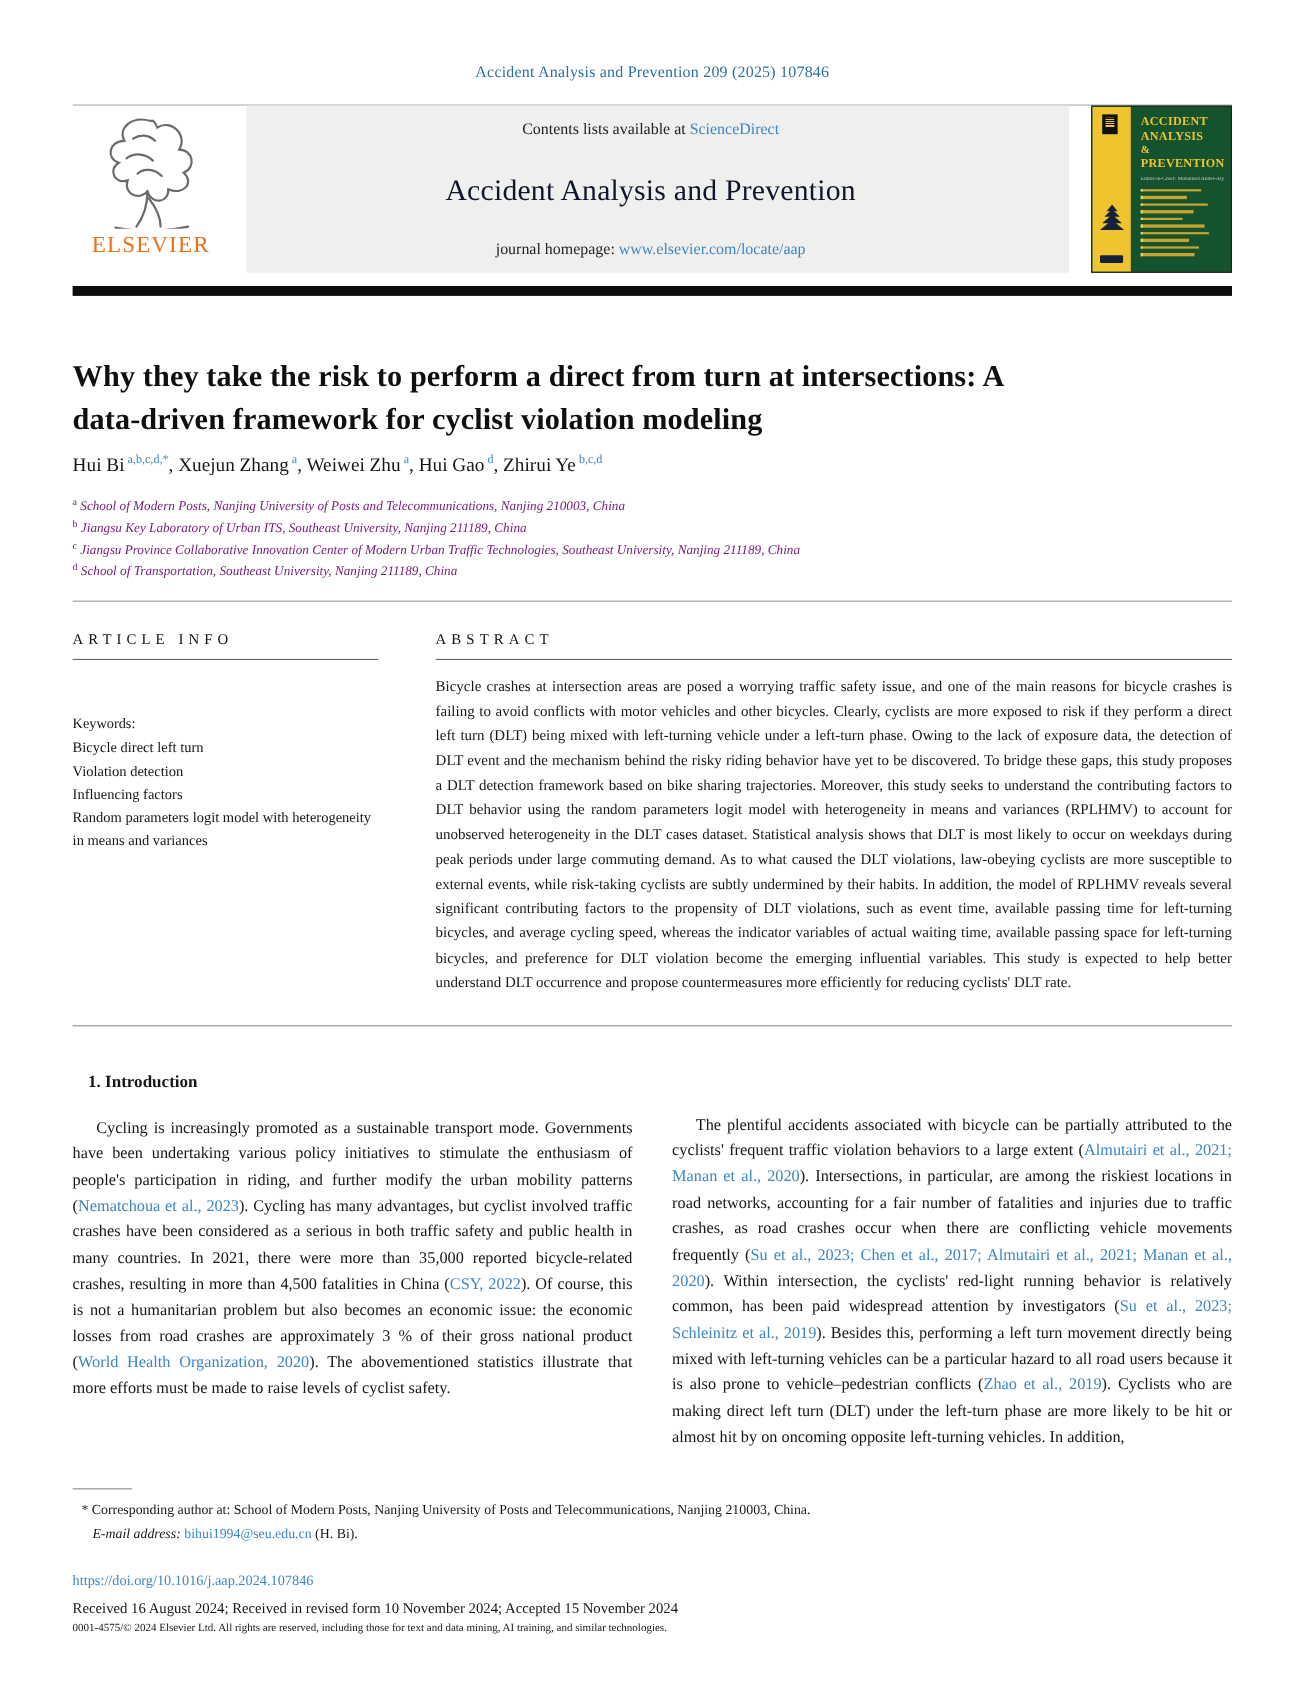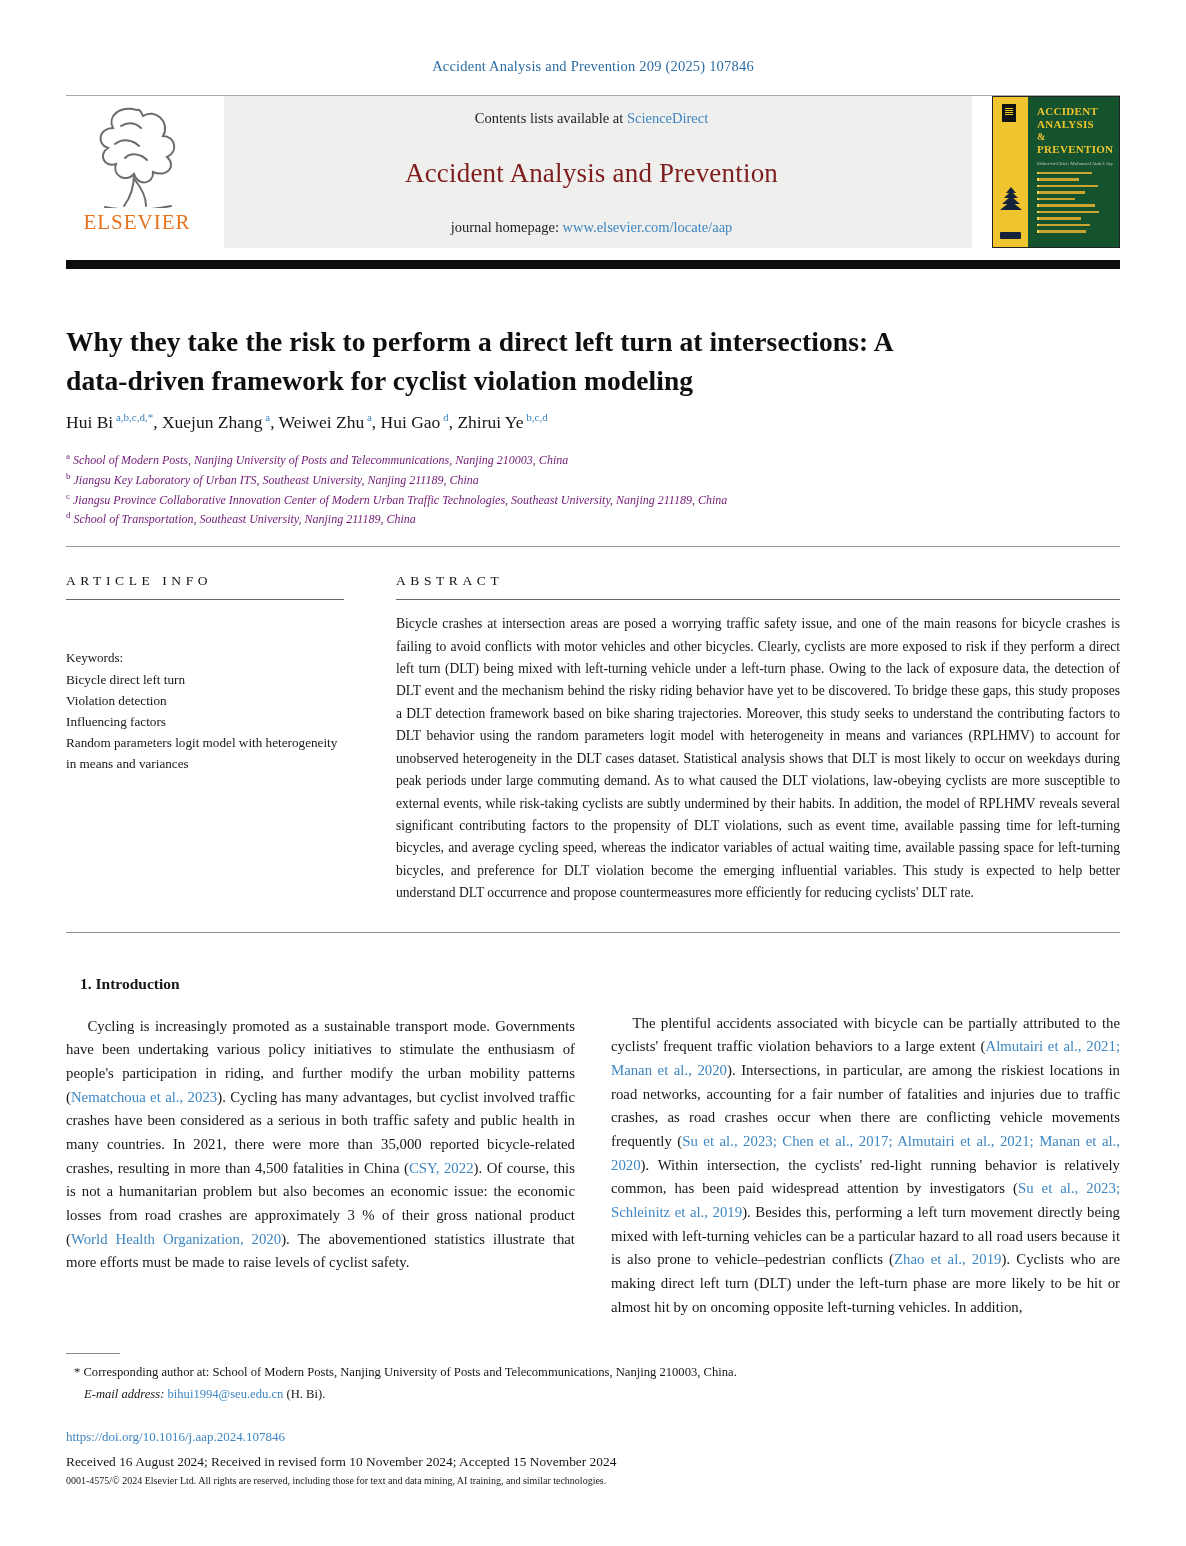--- a/index.html
+++ b/index.html
@@ -23,21 +23,21 @@
     text-align:center;color:var(--cite);font-size:14.5px;letter-spacing:.2px;
   }
   .top-rule{border:none;border-top:1.5px solid #a9a9a9;margin:20px 0 0 0;}
   
   .head-band{display:flex;align-items:stretch;margin-top:0;height:152px;}
   .els-logo{width:142px;display:flex;flex-direction:column;align-items:center;justify-content:flex-start;padding-top:8px;}
   .els-logo svg{display:block;}
   .els-word{color:var(--els-orange);font-size:21px;letter-spacing:1px;margin-top:2px;font-family:"Liberation Serif",serif;}
   .grey-box{flex:1;background:#efefed;margin-left:16px;text-align:center;padding:14px 23px 12px 10px;display:flex;flex-direction:column;justify-content:space-between;}
   .contents-line{font-size:14.5px;color:#222;}
-  .journal-title{font-size:27px;color:#7f1d1d;letter-spacing:.2px;}
+  .journal-title{font-size:27px;color:#0f172a;letter-spacing:.2px;}
   .homepage-line{font-size:14.5px;color:#222;}
   .lnk{color:var(--link);text-decoration:none;cursor:pointer;}
   .it{font-style:italic;}
   
   .cover{width:128px;height:152px;margin-left:20px;background:#14532d;position:relative;border:1px solid #222;overflow:hidden;}
   .cover-strip{position:absolute;left:0;top:0;bottom:0;width:35px;background:var(--cover-yellow);}
   .cover-emblem{position:absolute;left:9px;top:7px;width:14px;height:18px;background:#111;}
   .cover-emblem:after{content:"";position:absolute;left:3px;top:3px;width:8px;height:9px;background:repeating-linear-gradient(#111 0 1px,var(--cover-yellow) 1px 2px);}
   .cover-tree{position:absolute;left:6px;bottom:30px;width:23px;text-align:center;}
   .cover-badge{position:absolute;left:7px;bottom:8px;width:21px;height:7px;background:#14233a;border-radius:1px;}
@@ -143,21 +143,21 @@
           <div class="cbar" style="width:58%"></div>
           <div class="cbar" style="width:70%"></div>
           <div class="cbar" style="width:64%"></div>
         </div>
       </div>
     </div>
   </div>
 
   <div class="black-bar"></div>
 
-  <h1 class="art-title"><span>Why they take the risk to perform a direct left turn at intersections: A</span><br><span>data-driven framework for cyclist violation modeling</span></h1>
+  <h1 class="art-title"><span>Why they take the risk to perform a direct from turn at intersections: A</span><br><span>data-driven framework for cyclist violation modeling</span></h1>
 
   <div class="authors"><span>Hui Bi</span><sup class="lnk"> a,b,c,d,*</sup><span>, Xuejun Zhang</span><sup class="lnk"> a</sup><span>, Weiwei Zhu</span><sup class="lnk"> a</sup><span>, Hui Gao</span><sup class="lnk"> d</sup><span>, Zhirui Ye</span><sup class="lnk"> b,c,d</sup></div>
 
   <div class="affils">
     <div class="aff-line"><sup>a</sup><span>School of Modern Posts, Nanjing University of Posts and Telecommunications, Nanjing 210003, China</span></div>
     <div class="aff-line"><sup>b</sup><span>Jiangsu Key Laboratory of Urban ITS, Southeast University, Nanjing 211189, China</span></div>
     <div class="aff-line"><sup>c</sup><span>Jiangsu Province Collaborative Innovation Center of Modern Urban Traffic Technologies, Southeast University, Nanjing 211189, China</span></div>
     <div class="aff-line"><sup>d</sup><span>School of Transportation, Southeast University, Nanjing 211189, China</span></div>
   </div>
 

